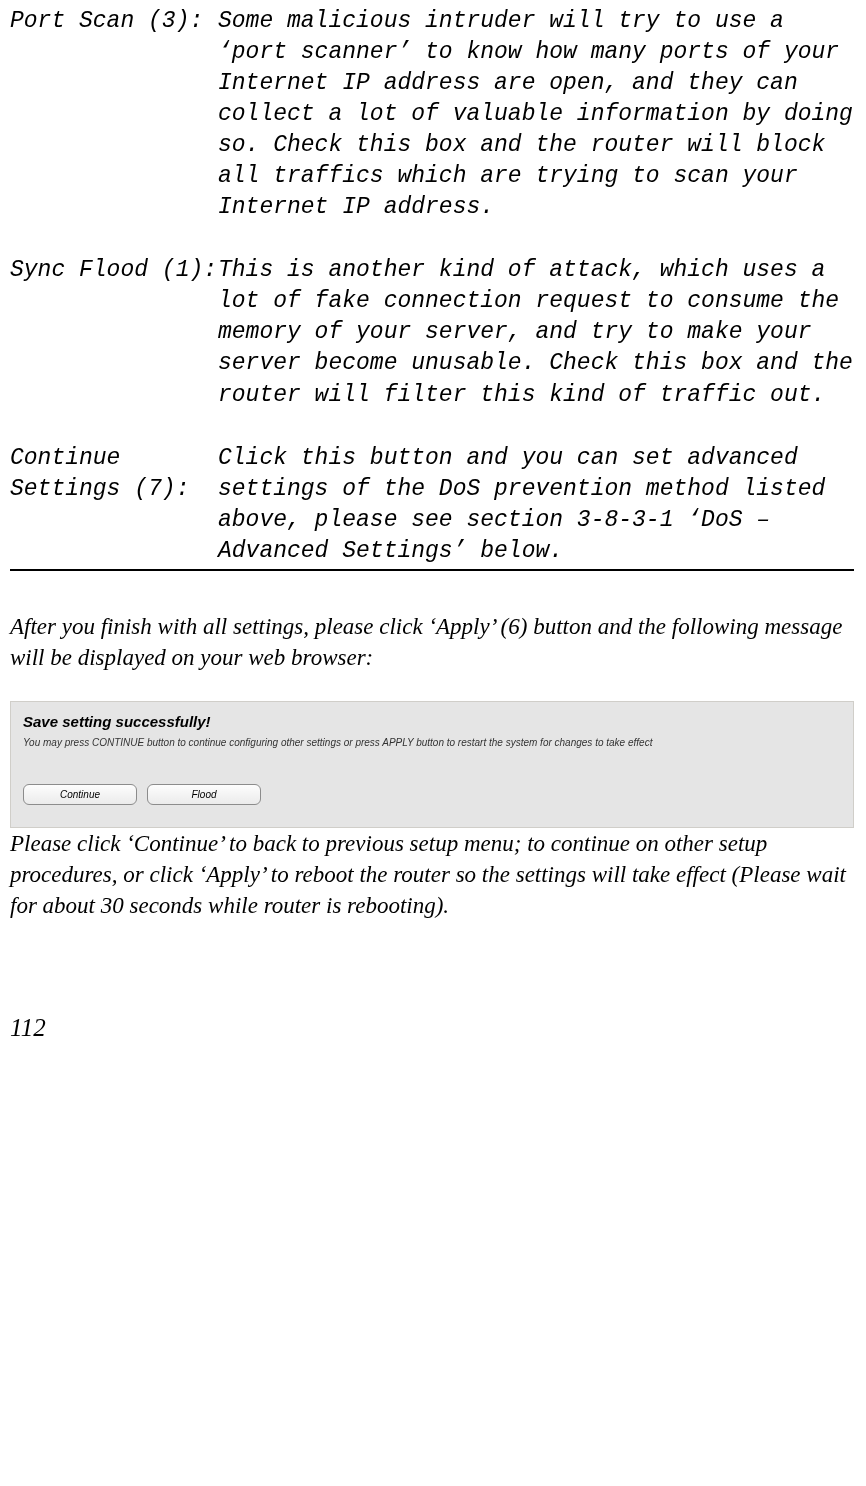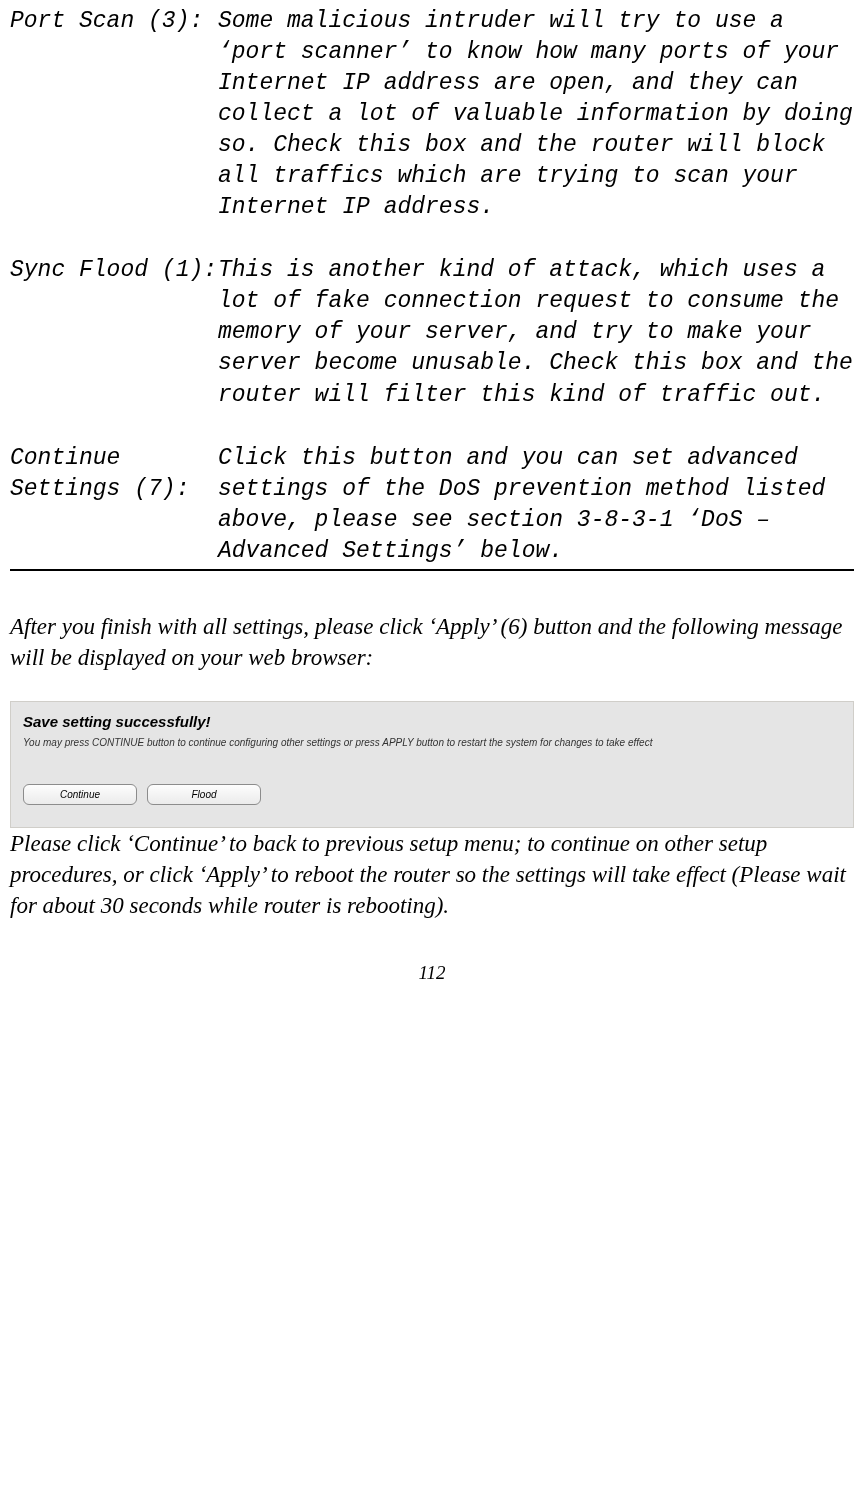--- a/index.html
+++ b/index.html
@@ -74,23 +74,23 @@
       border-radius: 6px;
       padding: 3px 0;
       width: 112px;
       text-align: center;
       cursor: pointer;
     }
     .para {
       margin-bottom: 28px;
     }
     .page-number {
-      text-align: center;
-      font-size: 19px;
-      margin-top: 39px;
+      text-align: left;
+      font-size: 25px;
+      margin-top: 90px;
     }
   </style>
 </head>
 <body>
 
 <table class="def-table">
   <tbody>
       <tr>
     <td class="def-term">Port Scan (3):</td>
     <td class="def-desc">Some malicious intruder will try to use a ‘port scanner’ to know how many ports of your Internet IP address are open, and they can collect a lot of valuable information by doing so. Check this box and the router will block all traffics which are trying to scan your Internet IP address.</td>

